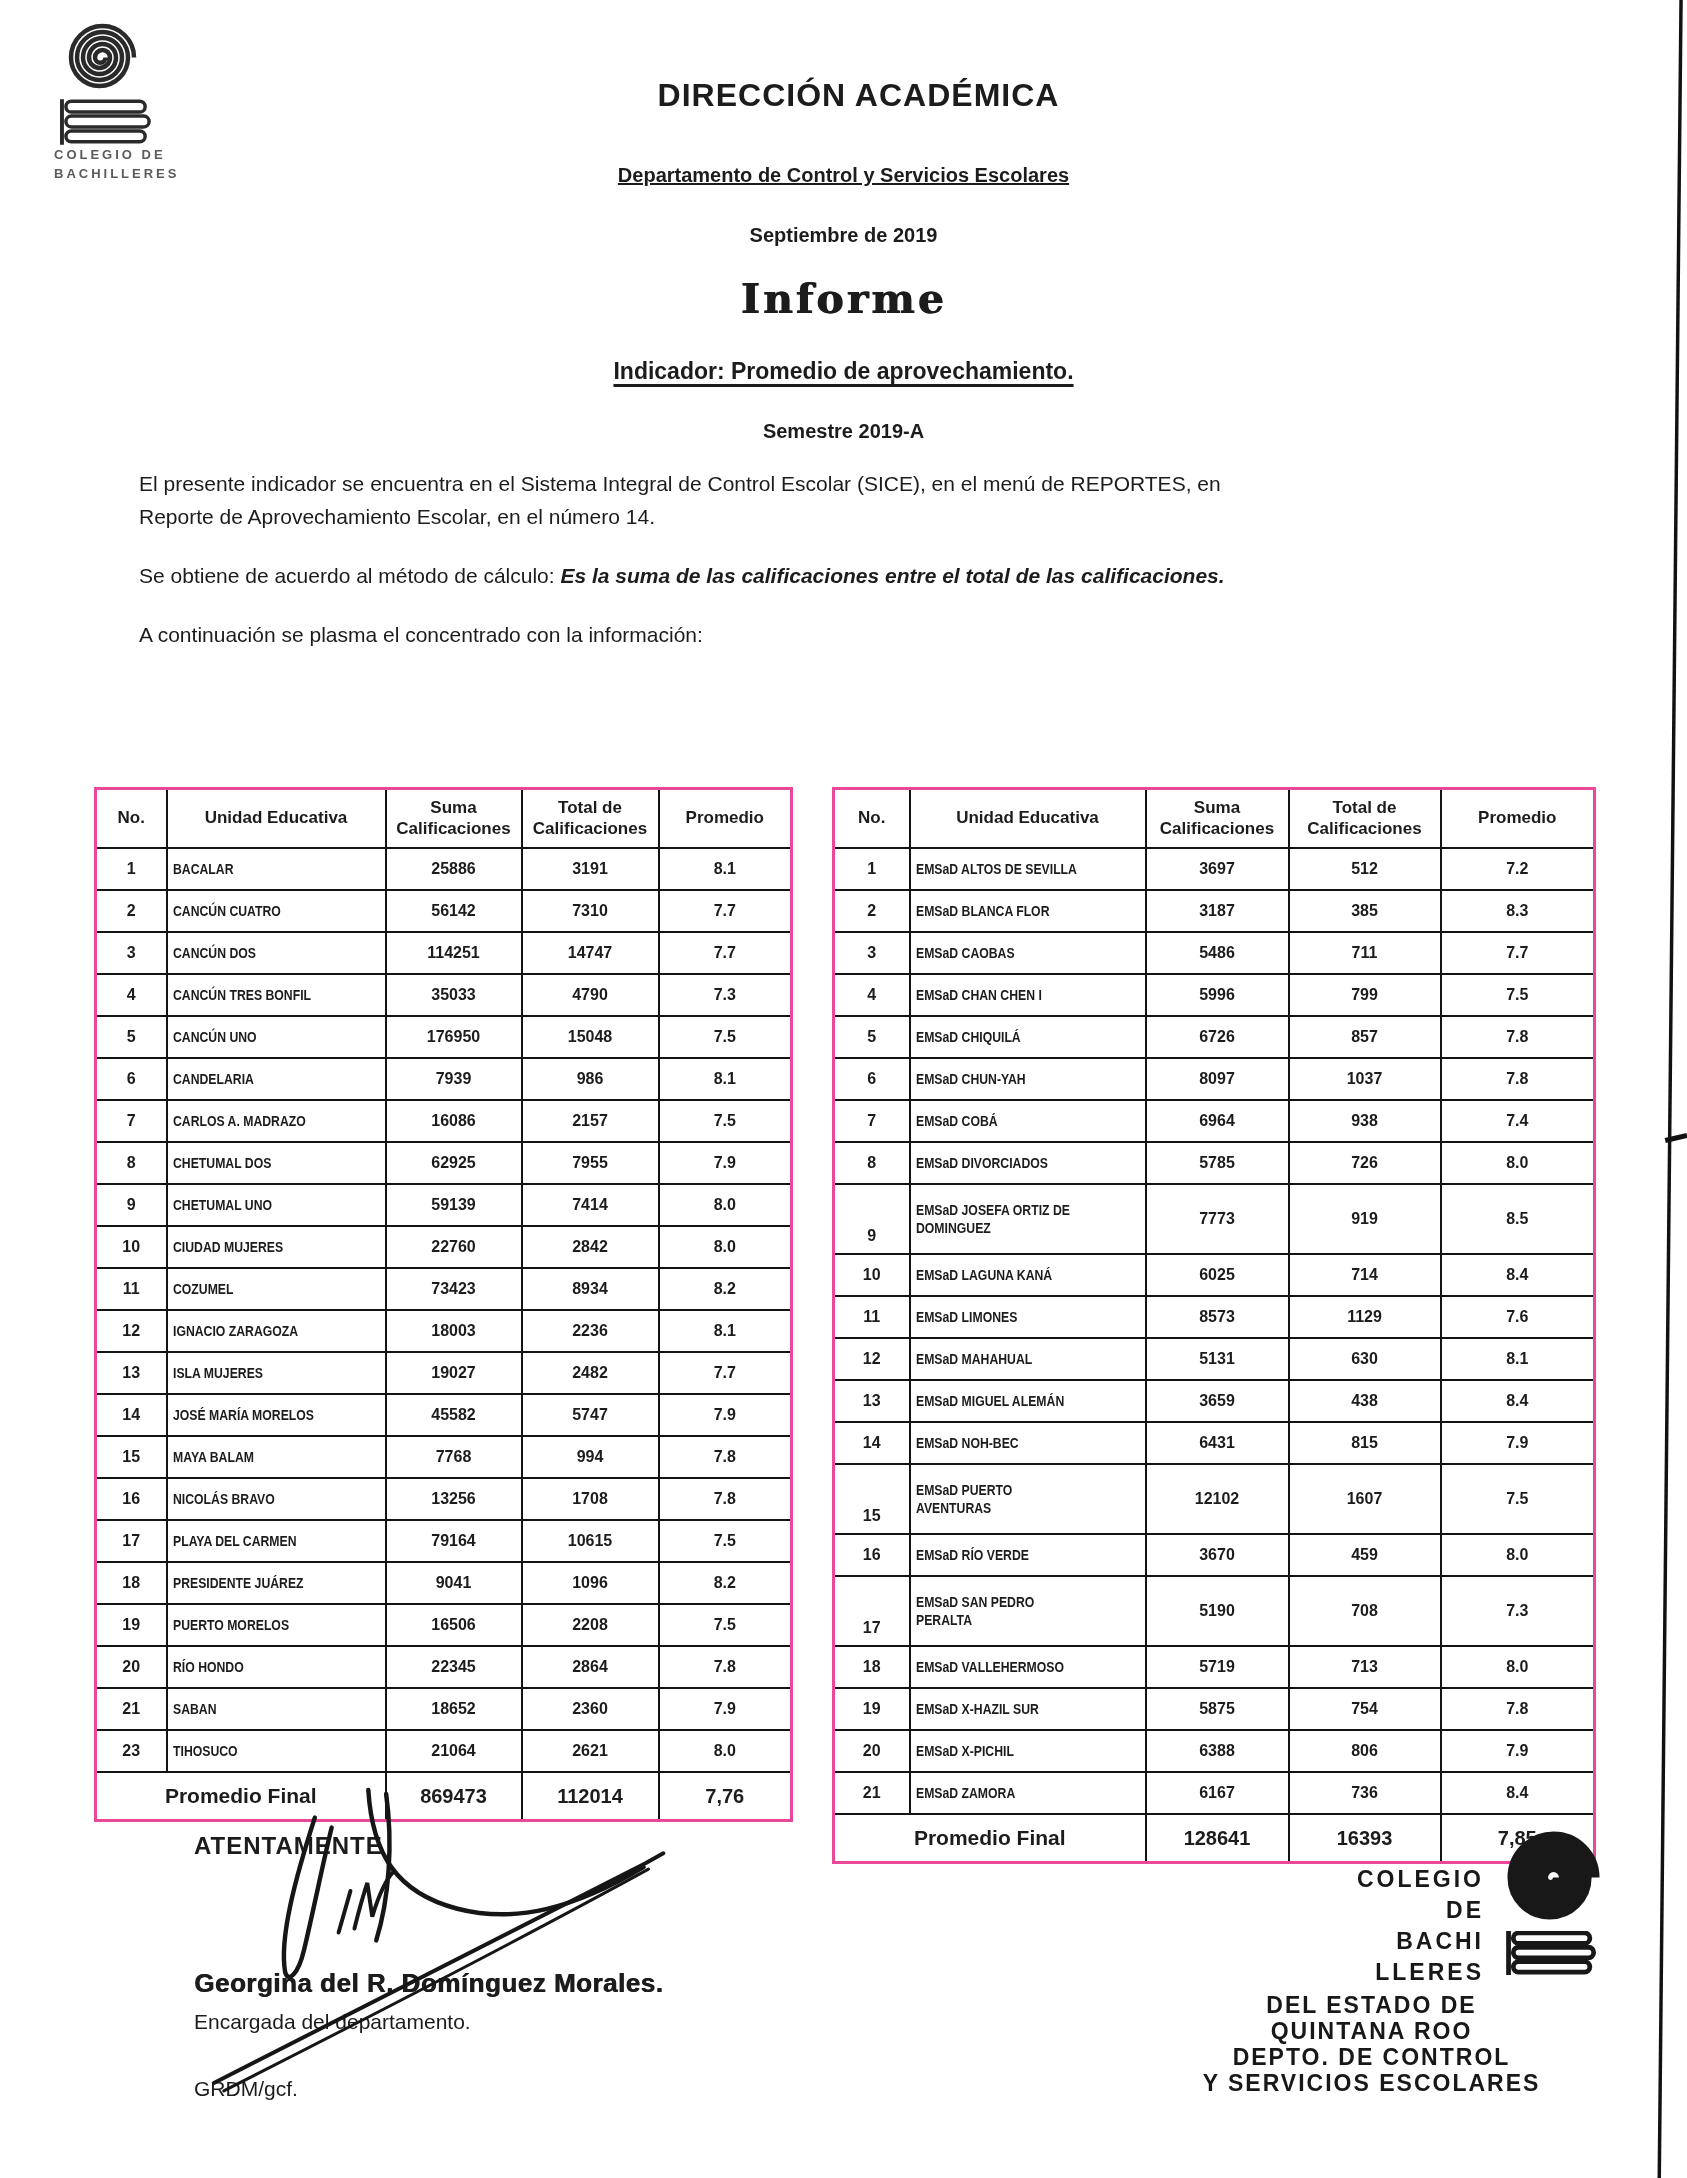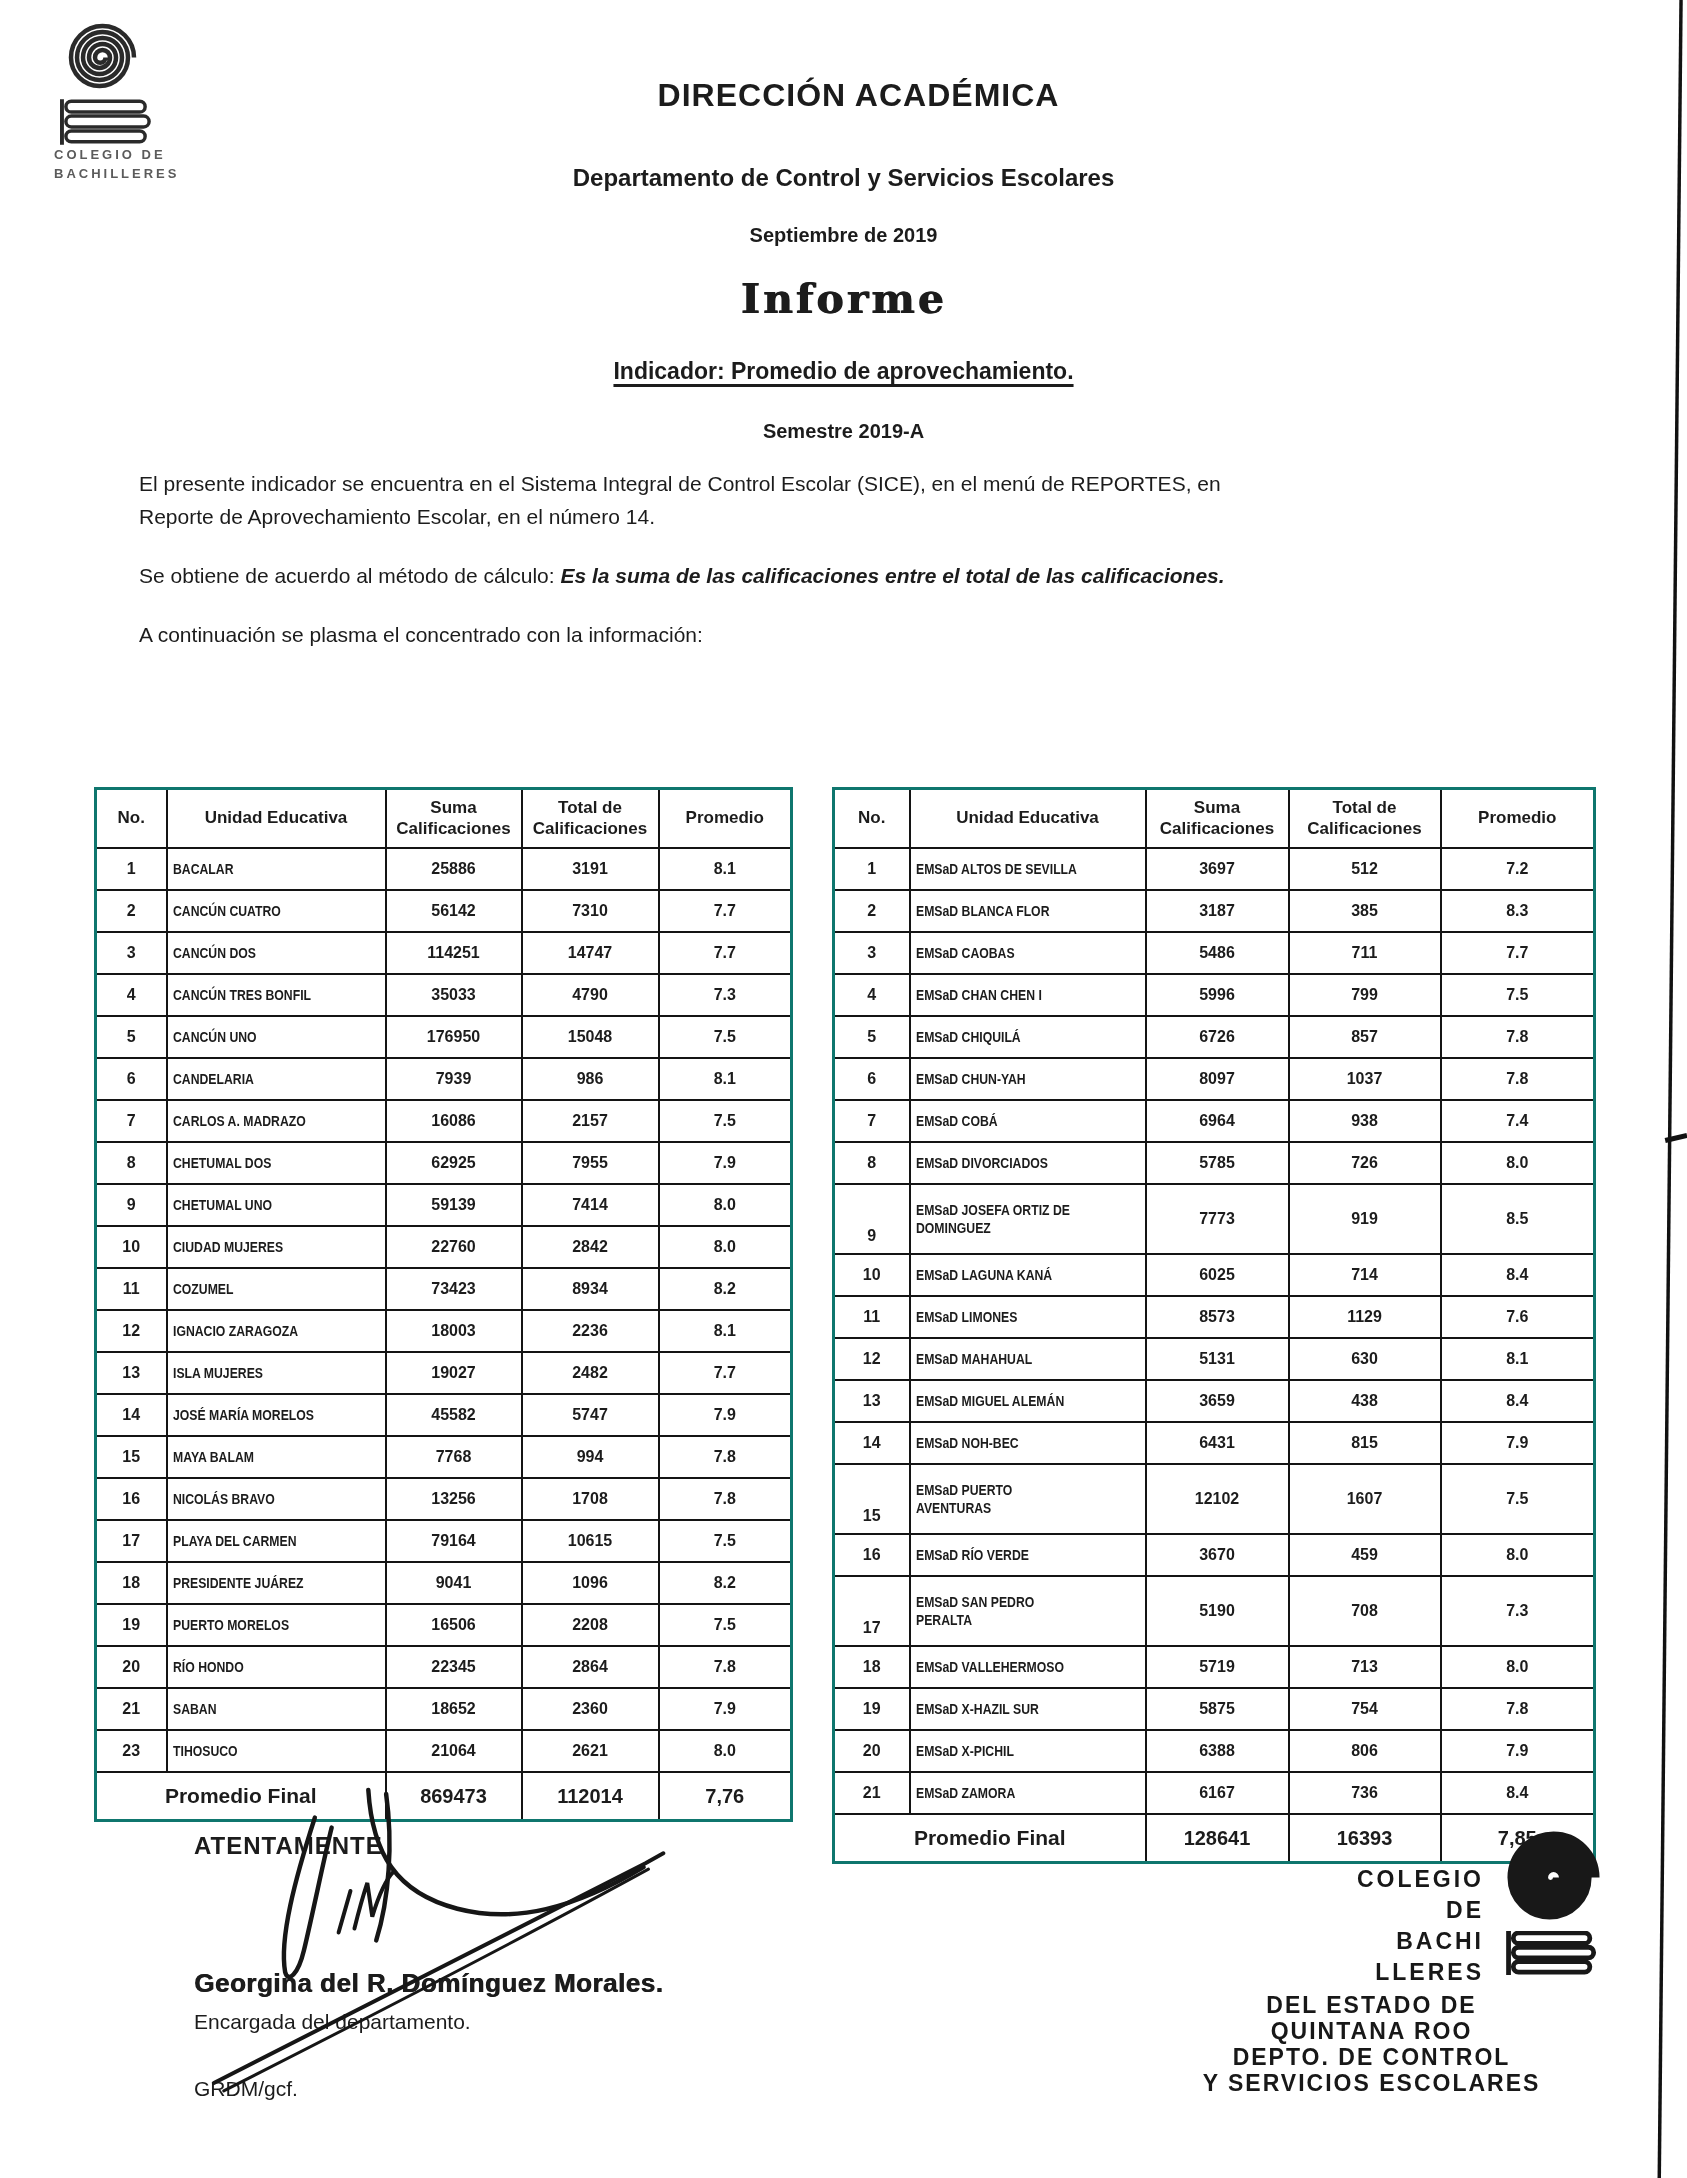--- a/index.html
+++ b/index.html
@@ -5,36 +5,36 @@
   html,body{margin:0;padding:0;background:#e8e8e8;}
   .sheet{
     position:relative;width:1687px;height:2178px;background:#ffffff;
     overflow:hidden;font-family:"Liberation Sans",sans-serif;color:#1c1c1c;
   }
   .abs{position:absolute;}
   .center-line{position:absolute;left:0;width:1687px;text-align:center;white-space:nowrap;}
 
   
   .doc-title{font-size:32px;font-weight:bold;letter-spacing:1px;margin-left:15px;}
-  .doc-dept{font-size:24px;font-weight:bold;}
+  .doc-dept{font-size:20px;font-weight:bold;text-decoration:underline;}
   .doc-date{font-size:20px;font-weight:bold;}
   .doc-report{font-family:"DejaVu Serif",serif;font-size:41px;font-weight:bold;letter-spacing:3px;text-shadow:1px 0 0 currentColor;}
   .doc-indicator{font-size:23px;font-weight:bold;text-decoration:underline;text-decoration-thickness:3px;text-underline-offset:5px;}
   .doc-semester{font-size:20px;font-weight:bold;}
 
   
   .logo-caption{font-size:13px;font-weight:bold;letter-spacing:3px;color:#5b5b5b;}
 
   
   .paragraphs{position:absolute;left:139px;top:467px;width:1436px;font-size:21px;line-height:33px;}
   .paragraphs p{margin:0 0 26px 0;white-space:pre-line;}
   .paragraphs .emph{font-weight:bold;font-style:italic;}
 
   
-  .gtable{position:absolute;border-collapse:collapse;table-layout:fixed;border:3px solid #0f766e;}
+  .gtable{position:absolute;border-collapse:collapse;table-layout:fixed;border:3px solid #ec4899;}
   .gtable th,.gtable td{border:2px solid #141414;overflow:hidden;}
   .gtable th{font-size:17px;font-weight:bold;line-height:1.2;text-align:center;height:55px;white-space:pre-line;}
   .gtable td{height:38px;vertical-align:middle;}
   .gtable tr.tall td{height:59px;}
   .gtable tr.tall td.c-no{vertical-align:bottom;padding-bottom:8px;}
   .c-no,.c-suma,.c-total,.c-prom{text-align:center;font-size:16px;font-weight:bold;}
   .c-name{padding:0 2px 0 5px;}
   .uname{display:inline-block;font-size:15.3px;line-height:1.18;font-weight:bold;transform:scaleX(.8);transform-origin:0 50%;white-space:pre-line;}
   .gtable tfoot td{height:44px;text-align:center;}
   .f-label{font-size:21px;font-weight:bold;}

